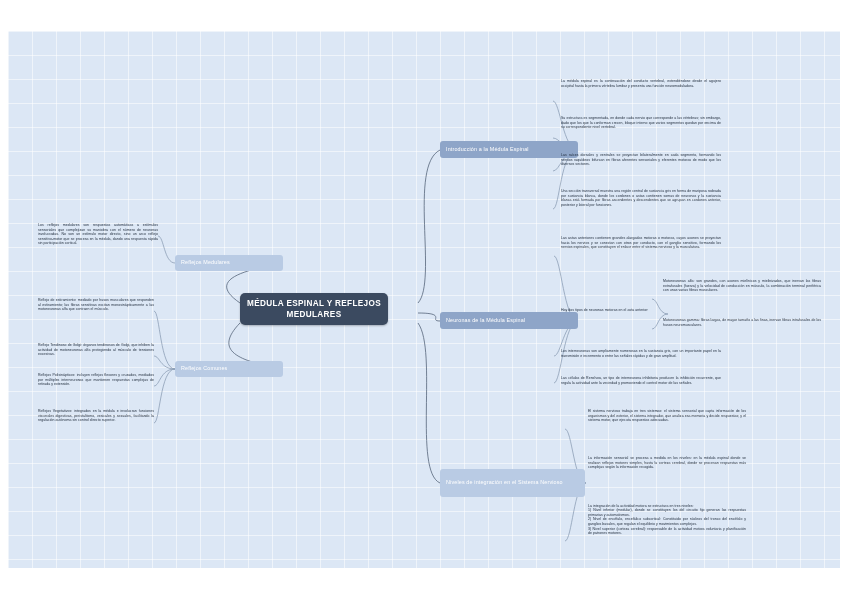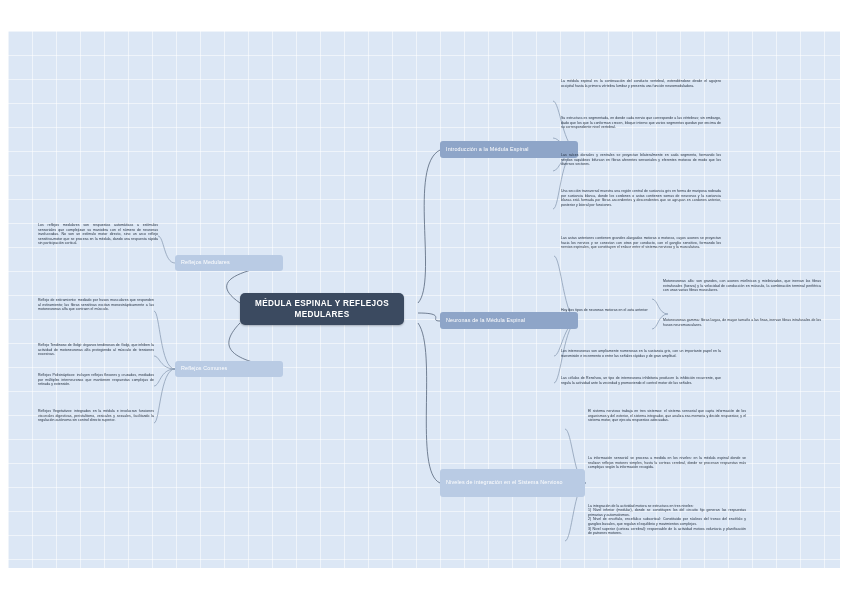--- a/index.html
+++ b/index.html
@@ -97,21 +97,21 @@
 
       <path d="M 167 232 C 156 232 156 205 150 205"></path>
 
       <path d="M 167 338 C 152 338 152 280 146 280"></path>
       <path d="M 167 338 C 152 338 152 325 146 325"></path>
       <path d="M 167 338 C 152 338 152 355 146 355"></path>
       <path d="M 167 338 C 152 338 152 392 146 392"></path>
     </g>
   </svg>
 
-  <div class="node central" style="left:232px;top:262px;width:164px;height:32px;">MÉDULA ESPINAL Y REFLEJOS MEDULARES</div>
+  <div class="node central" style="left:232px;top:262px;width:148px;height:32px;">MÉDULA ESPINAL Y REFLEJOS MEDULARES</div>
 
   <div class="node branch" style="left:432px;top:110px;width:138px;height:17px;">Introducción a la Médula Espinal</div>
 
   <div class="node branch" style="left:432px;top:281px;width:138px;height:17px;">Neuronas de la Médula Espinal</div>
 
   <div class="node branch light" style="left:432px;top:438px;width:145px;height:28px;">Niveles de integración en el Sistema Nervioso</div>
 
   <div class="node branch light" style="left:167px;top:224px;width:108px;height:16px;">Reflejos Medulares</div>
 
   <div class="node branch light" style="left:167px;top:330px;width:108px;height:16px;">Reflejos Comunes</div>

